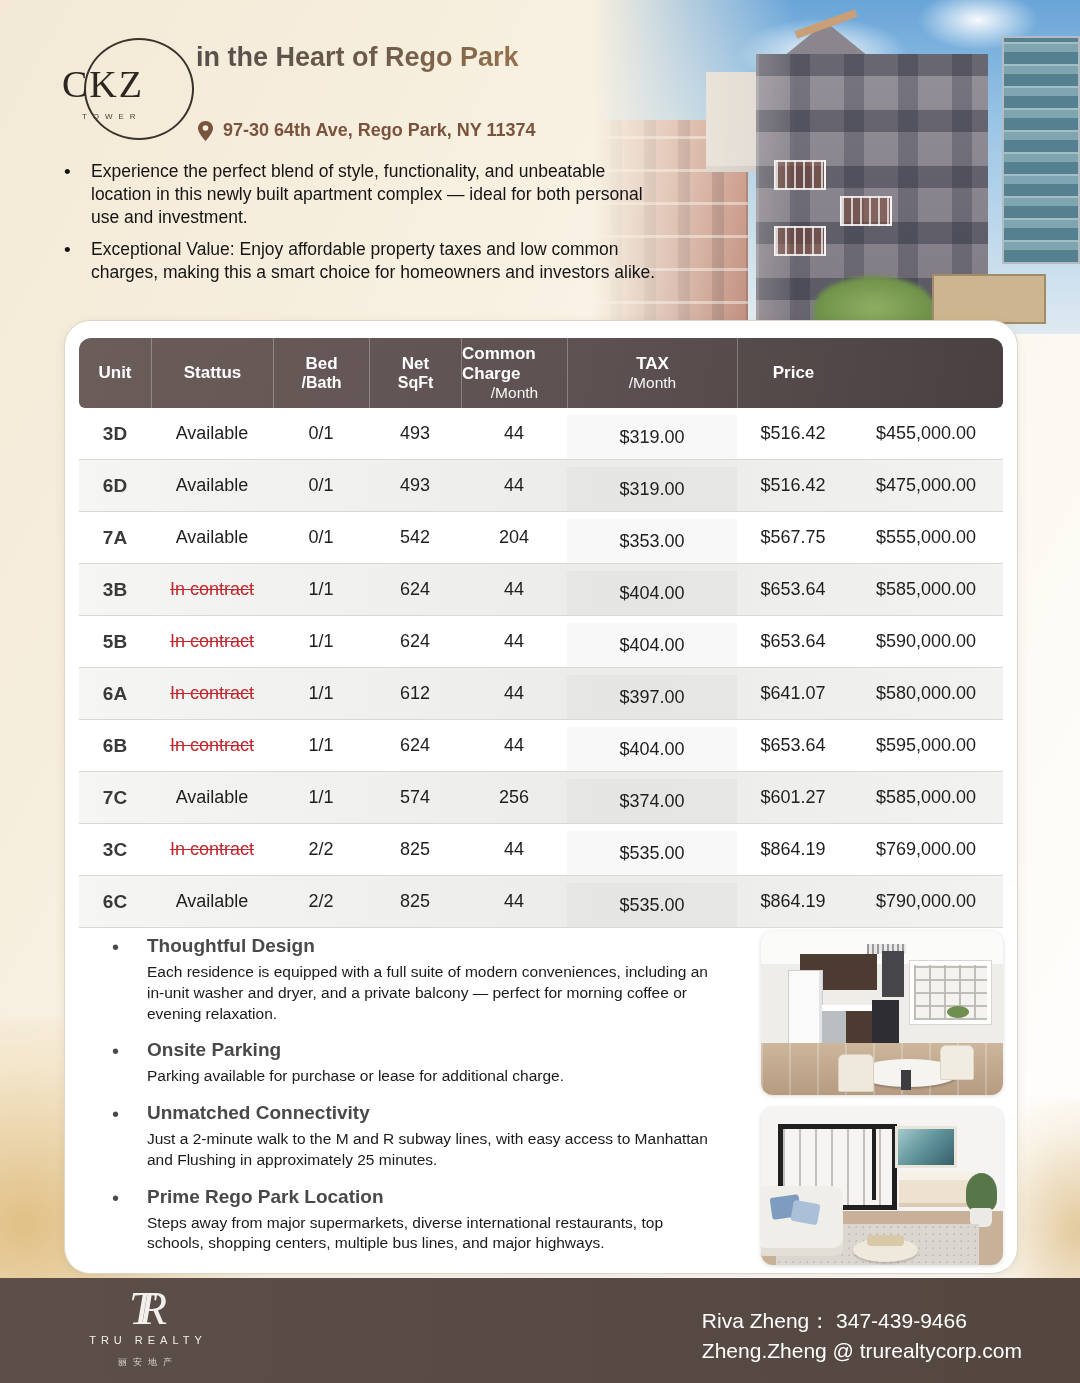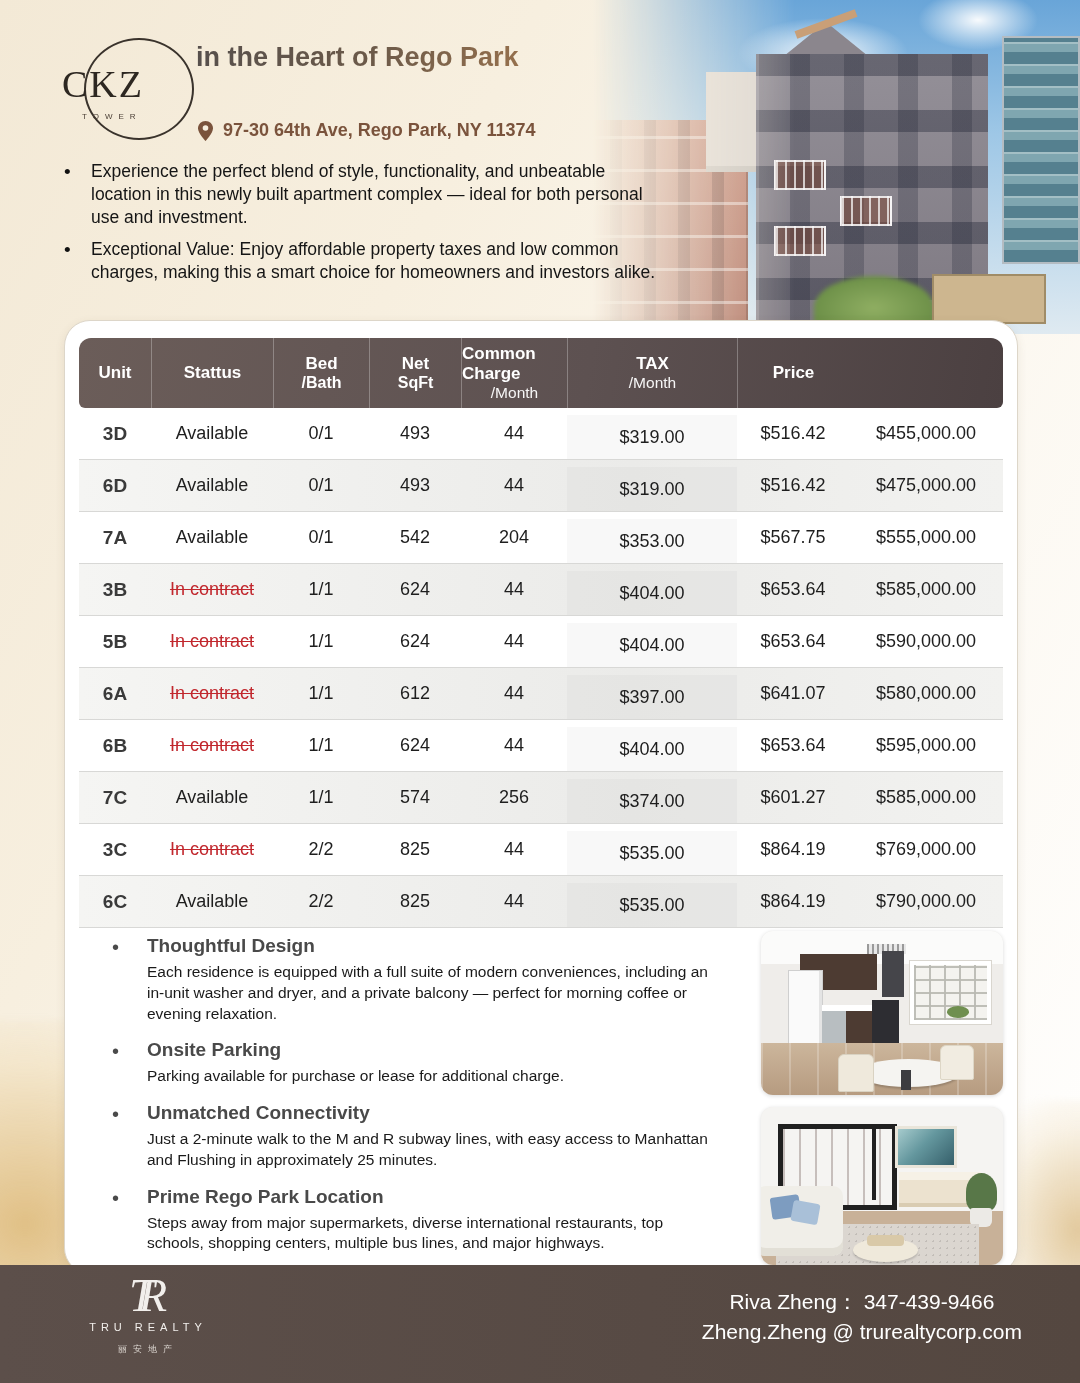--- a/index.html
+++ b/index.html
@@ -129,28 +129,28 @@
   .l-pot{position:absolute;right:4.5%;top:64%;width:9%;height:12%;border-radius:3px 3px 6px 6px;background:#eceae6;}
   .l-floor{position:absolute;bottom:0;left:0;right:0;height:34%;background:#c8b198;}
   .l-rug{position:absolute;bottom:0;left:6%;width:84%;height:26%;background:#dbd6d0;
       background-image:radial-gradient(rgba(120,115,110,.25) 1px,transparent 1px);background-size:7px 7px;}
   .l-sofa{position:absolute;left:-2%;bottom:6%;width:36%;height:44%;border-radius:10px;background:#f0eee8;box-shadow:inset 0 -8px 0 #e2dfd6;}
   .l-pil1{position:absolute;left:4%;bottom:30%;width:12%;height:14%;background:#7d9cc0;transform:rotate(-8deg);border-radius:3px;}
   .l-pil2{position:absolute;left:13%;bottom:27%;width:11%;height:13%;background:#a9c0d8;transform:rotate(10deg);border-radius:3px;}
   .l-table{position:absolute;left:38%;bottom:2%;width:27%;height:15%;border-radius:50%;background:#efe9db;box-shadow:0 2px 2px rgba(0,0,0,.15);}
   .l-tray{position:absolute;left:44%;bottom:12%;width:15%;height:7%;border-radius:4px;background:#d9c9a8;}
   
-  .footer{position:absolute;left:0;bottom:0;width:100%;height:118px;z-index:4;
+  .footer{position:absolute;left:0;bottom:0;width:100%;height:105px;z-index:4;
       background:linear-gradient(90deg,#5c4f4a 0%,#574a44 60%,#544740 100%);color:#fff;text-decoration:underline;}
   .brand{position:absolute;left:78px;top:8px;width:140px;text-align:center;color:#f2efec;}
   .brand-mono{font-family:"Liberation Serif","DejaVu Serif",serif;font-style:italic;font-weight:400;
       font-size:46px;letter-spacing:-0.34em;padding-right:0.34em;line-height:1.0;}
   .brand-name{font-size:11px;letter-spacing:5px;margin-top:2px;}
   .brand-cn{font-size:9px;letter-spacing:6px;margin-top:10px;color:#ddd7d1;}
-  .contact{position:absolute;right:58px;top:22px;text-align:center;font-size:21px;line-height:1.42;color:#fff;}
+  .contact{position:absolute;right:58px;top:28px;text-align:left;font-size:21px;line-height:1.42;color:#fff;}
 </style>
 </head>
 <body>
 
 <div class="page">
 
   <div class="silk-bl"></div>
   <div class="silk-r"></div>
 
   <div class="photo-building">

